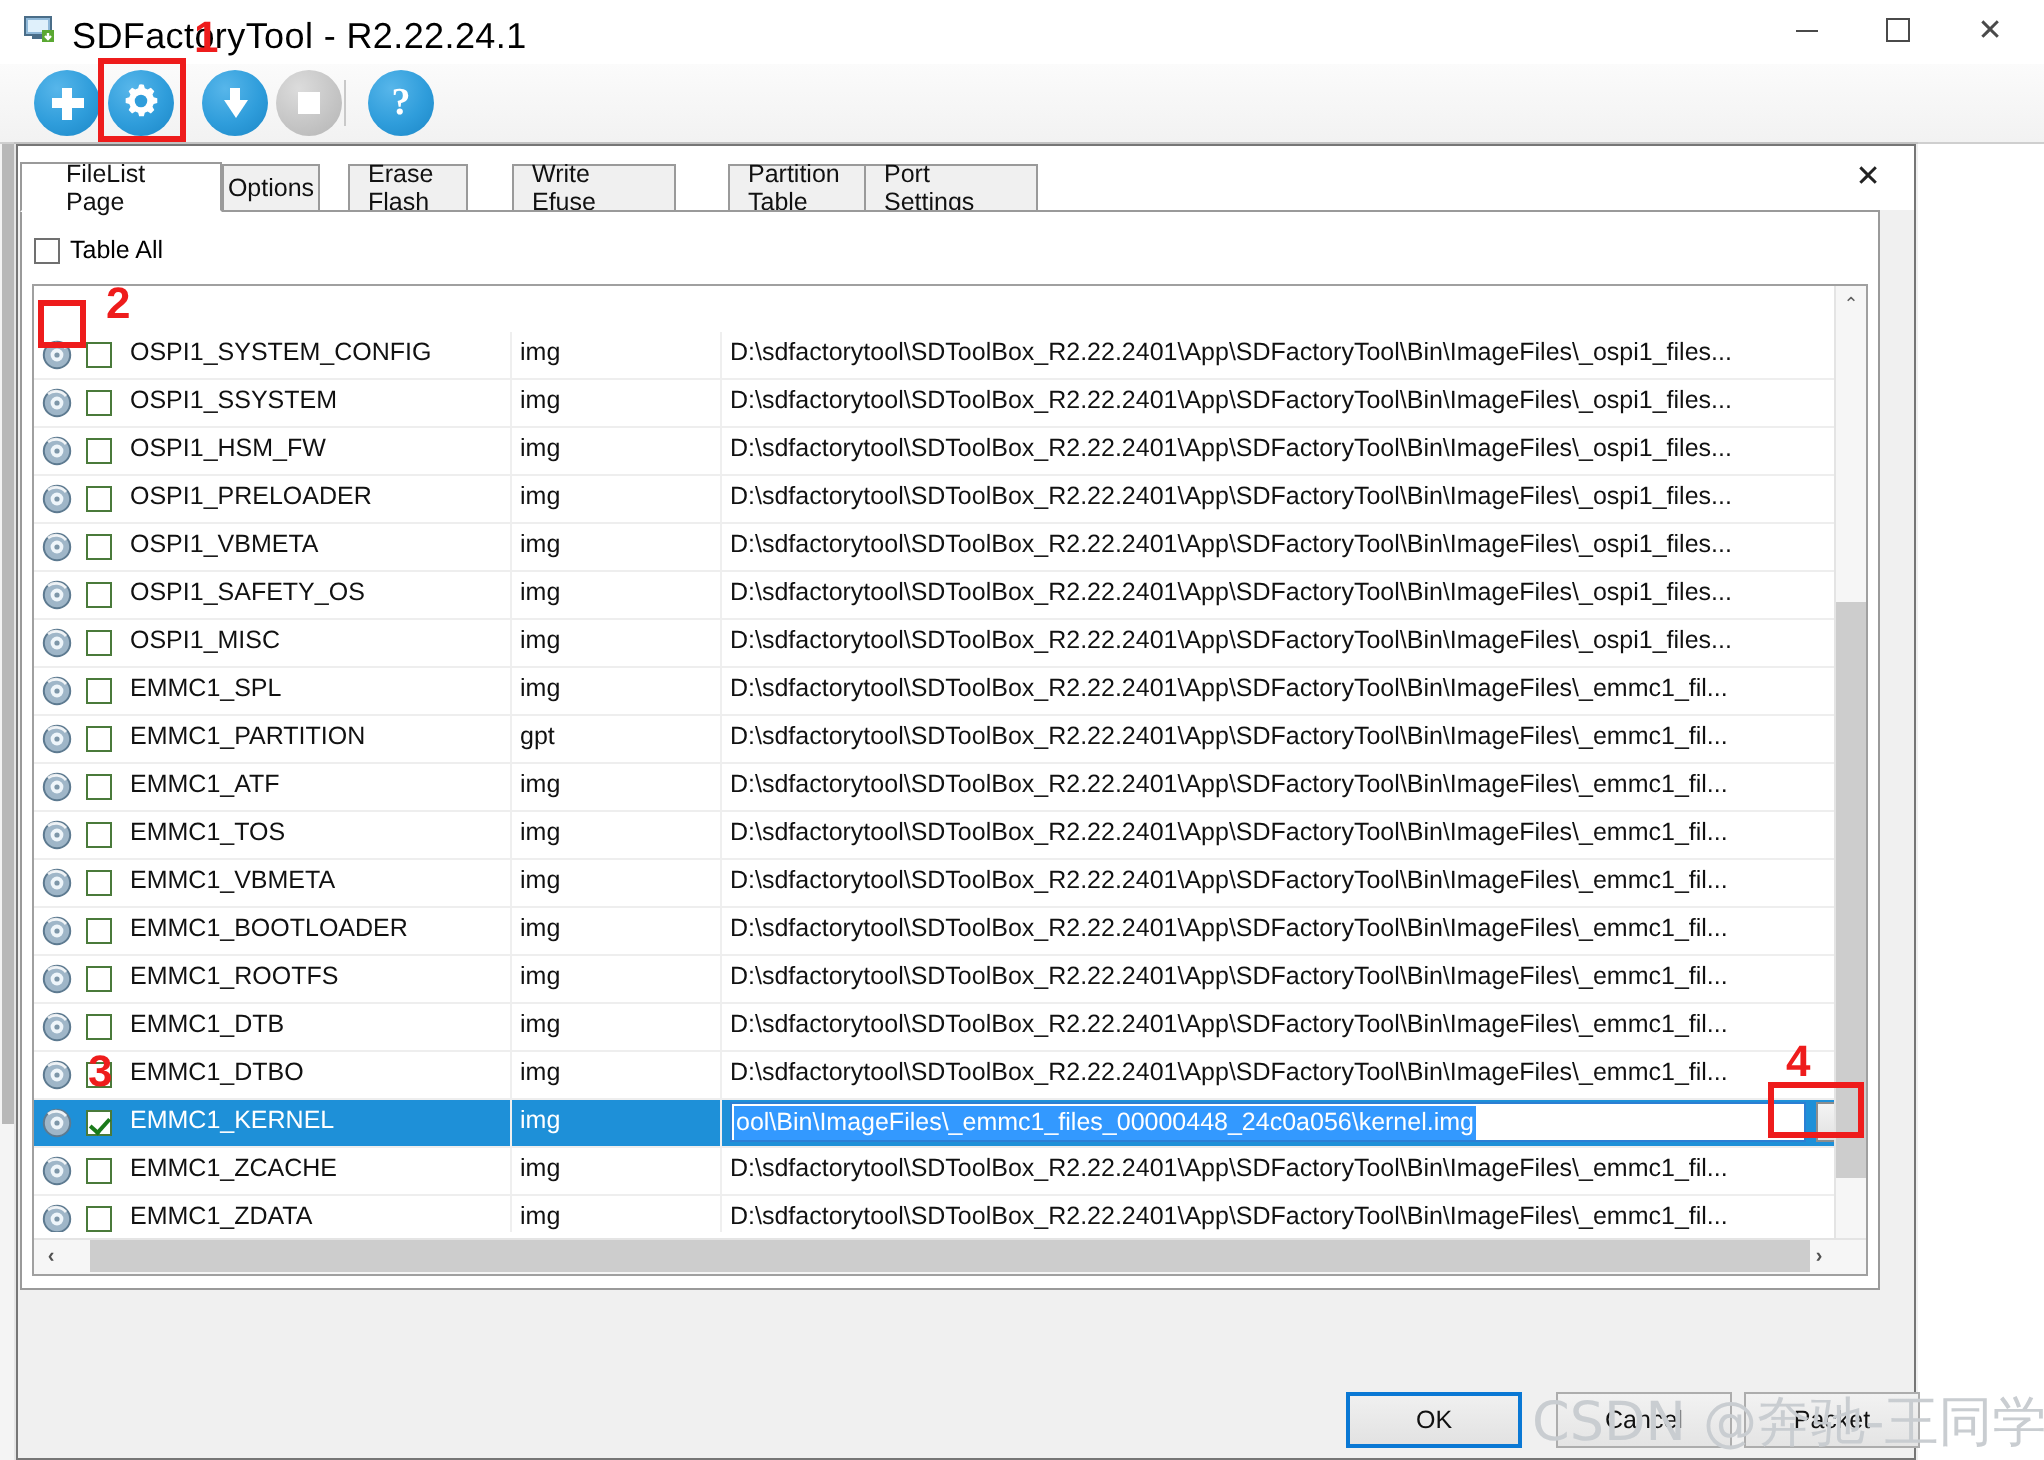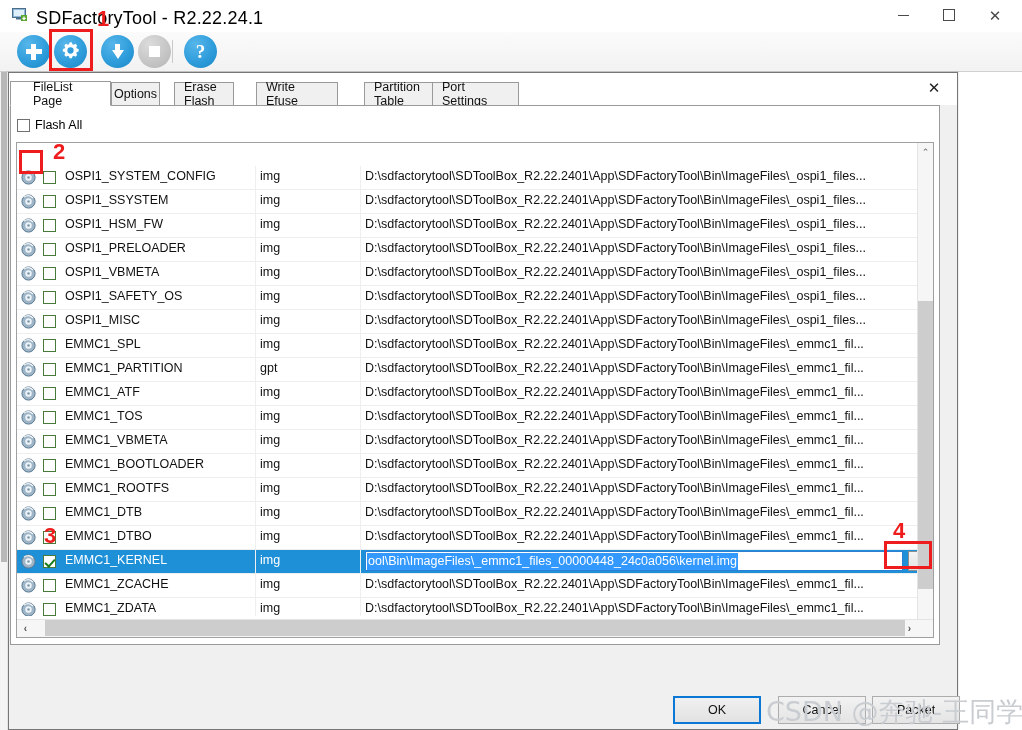--- a/index.html
+++ b/index.html
@@ -296,21 +296,21 @@
   <div class="tab" style="left:164px;width:60px;">Erase Flash</div>
   <div class="tab" style="left:246px;width:82px;">Write Efuse</div>
   <div class="tab" style="left:328px;width:94px;margin-left:26px;">Partition Table</div>
   <div class="tab" style="left:422px;width:87px;">Port Settings</div>
 </div>
 
 <div id="filelist-panel">
 
   <div id="selectall-row">
     <span class="wincheck plain"></span>
-    <span id="selectall-label">Flash All</span>
+    <span id="selectall-label">Table All</span>
   </div>
 
   <div id="listview">
 
     <div id="lv-rows">
         <div class="lv-row">
           <span class="cell-ico">
             <svg class="disc-ico" width="15" height="15" viewBox="0 0 15 15">
               <circle cx="7.5" cy="7.5" r="6.6" fill="#9fb6c8" stroke="#5d7a90"></circle>
               <circle cx="7.5" cy="7.5" r="3.2" fill="#eef5fa"></circle>

